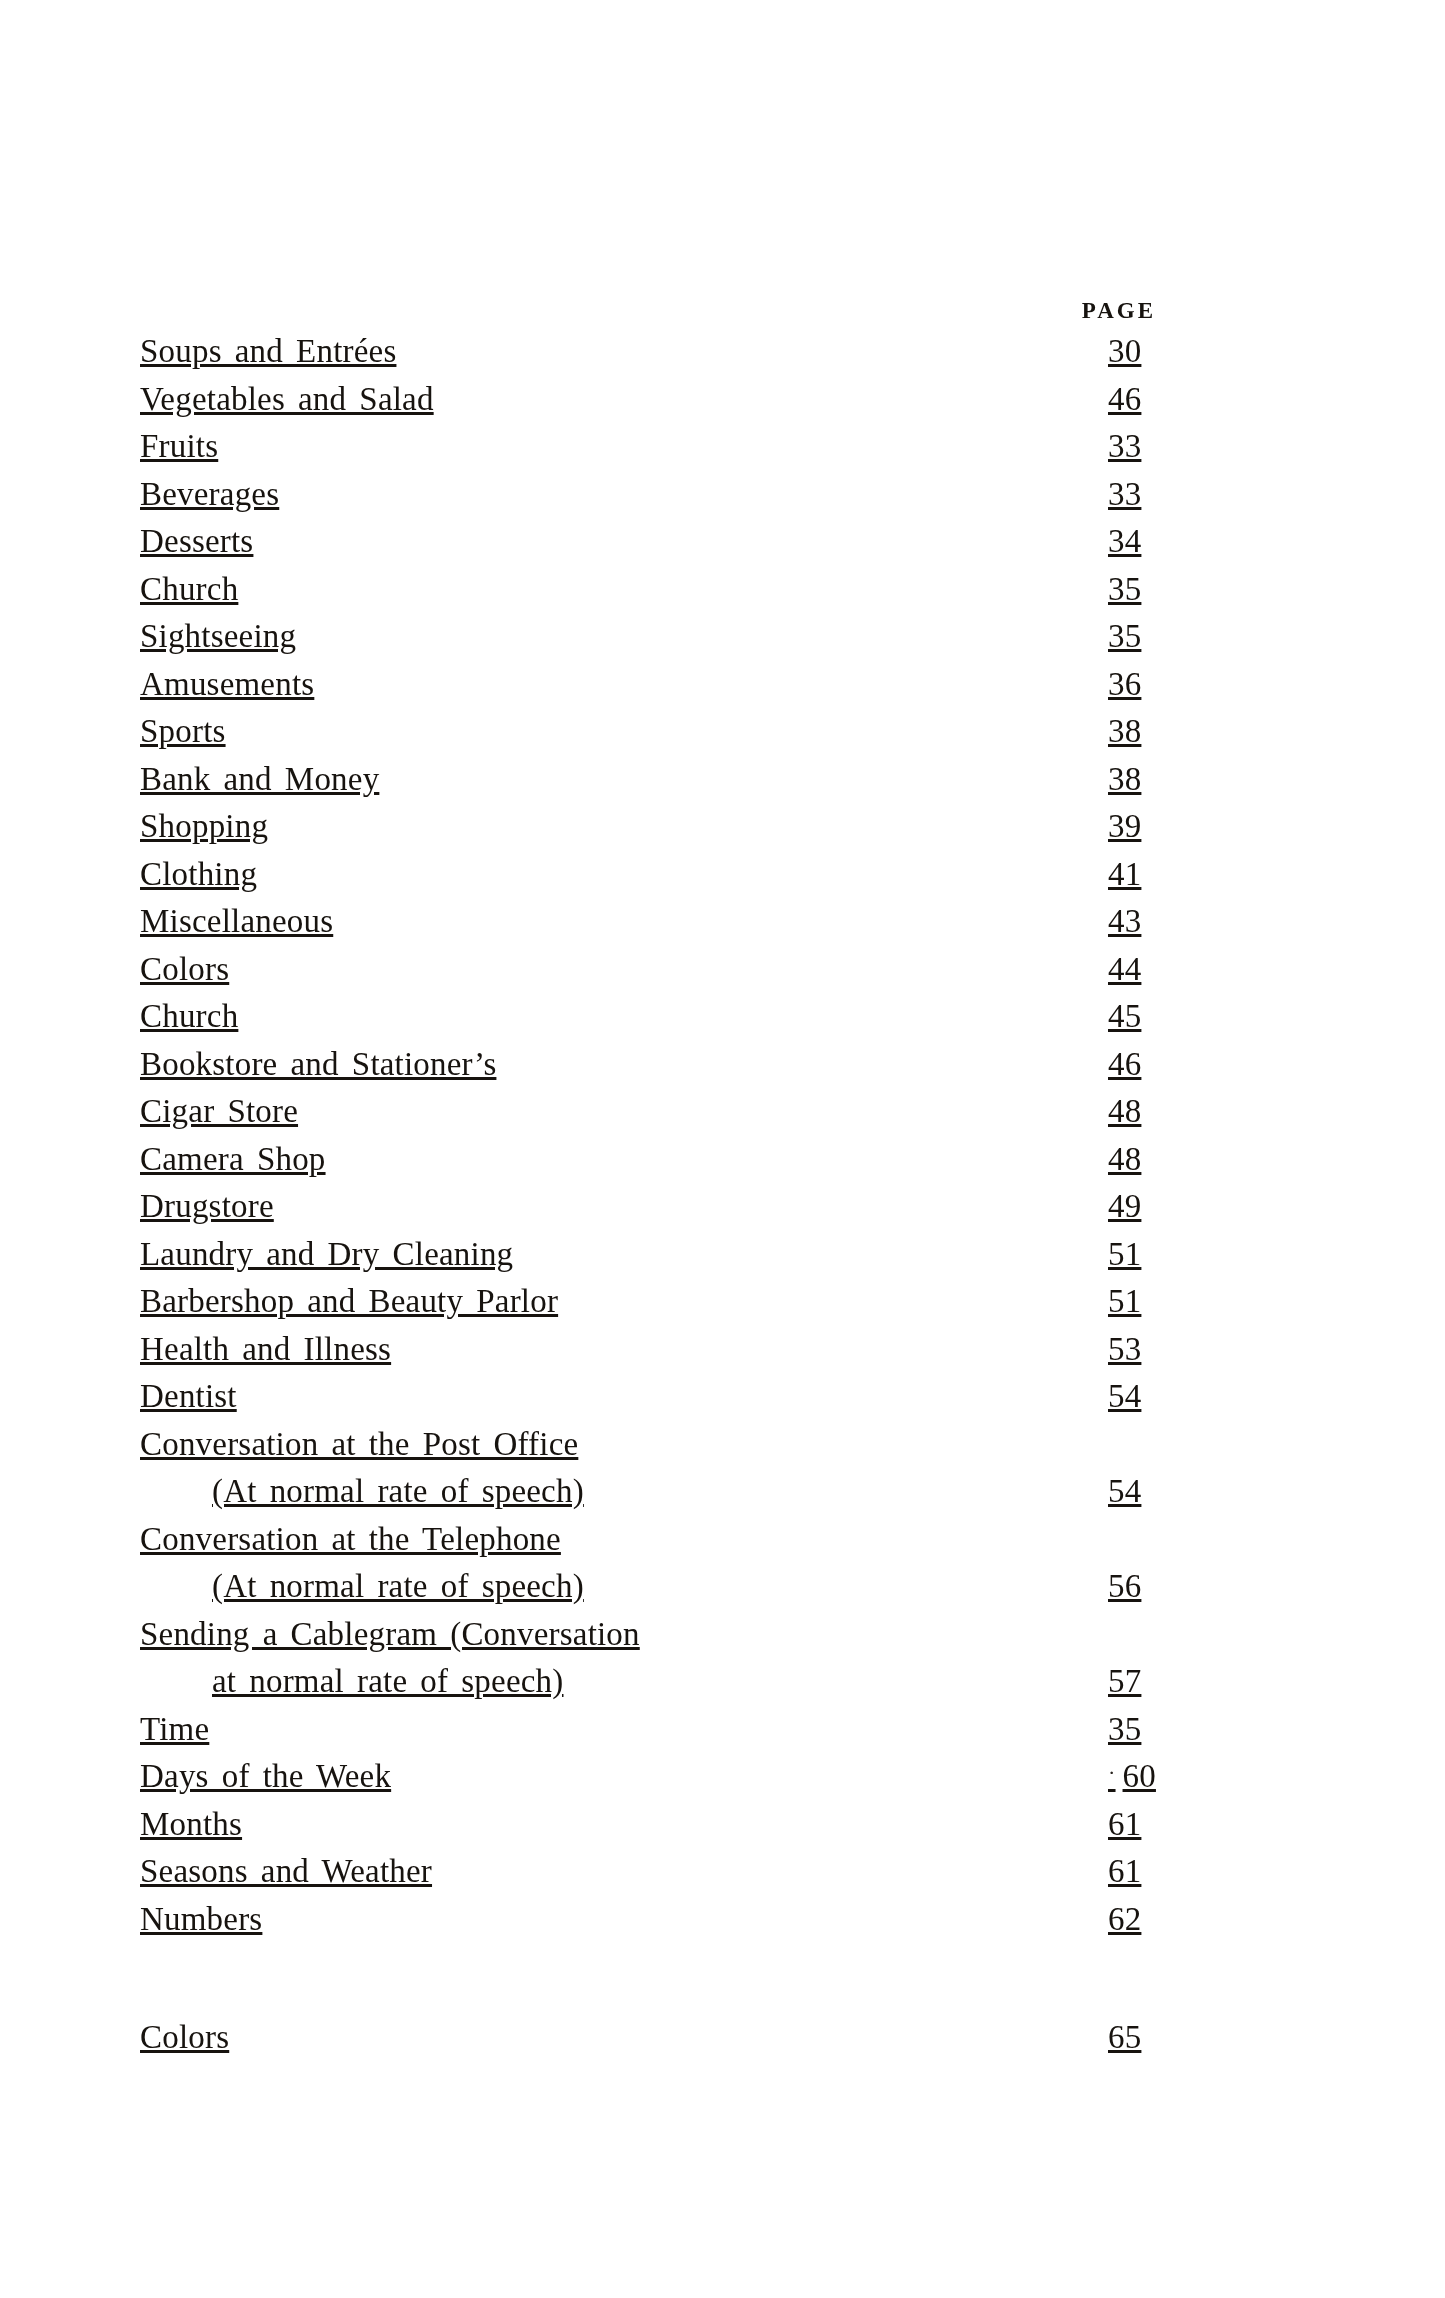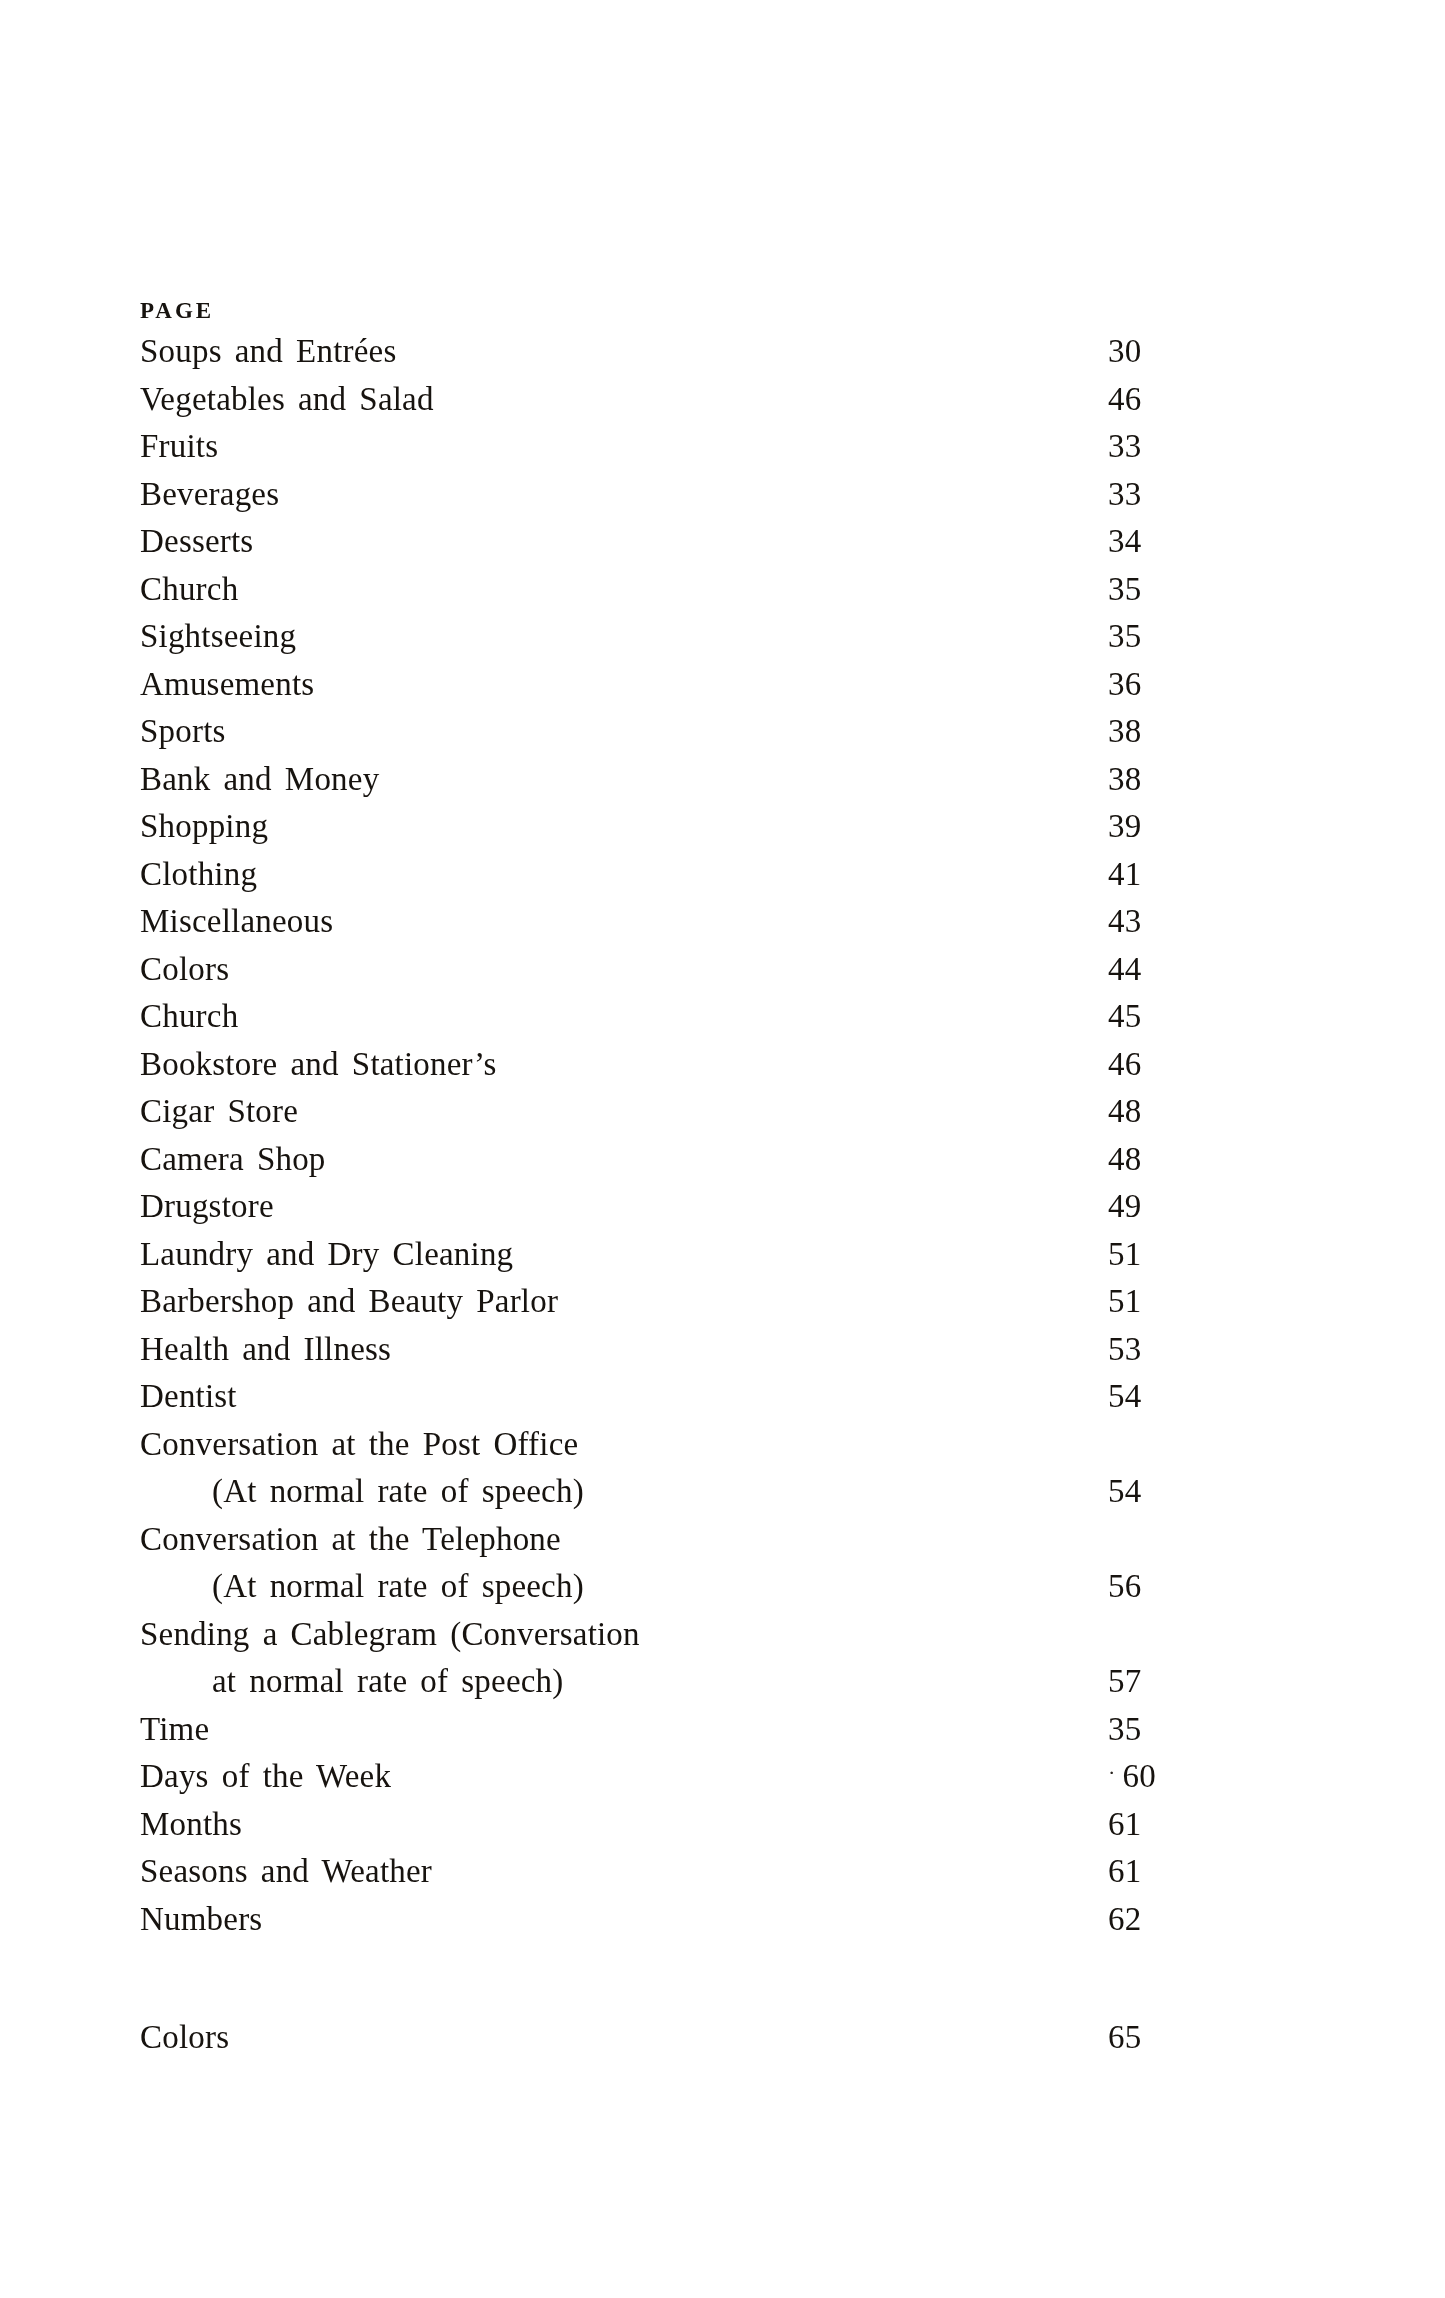--- a/index.html
+++ b/index.html
@@ -20,29 +20,30 @@
     inset: 0;
     background: #ffffff;
   }
   .toc {
     position: absolute;
     left: 140px;
     top: 296px;
     width: 1016px;
   }
   .col-header {
-    text-align: left;
+    text-align: right;
     font-size: 23px;
     font-weight: 600;
     letter-spacing: 3px;
     line-height: 30px;
     color: #17130f;
   }
   .rows {
     margin-top: 2px;
+    text-decoration: underline;
   }
   .row {
     display: flex;
     align-items: baseline;
     font-size: 33px;
     line-height: 47.5px;
     letter-spacing: 0.2px;
     word-spacing: 0.14em;
   }
   .row .label {

